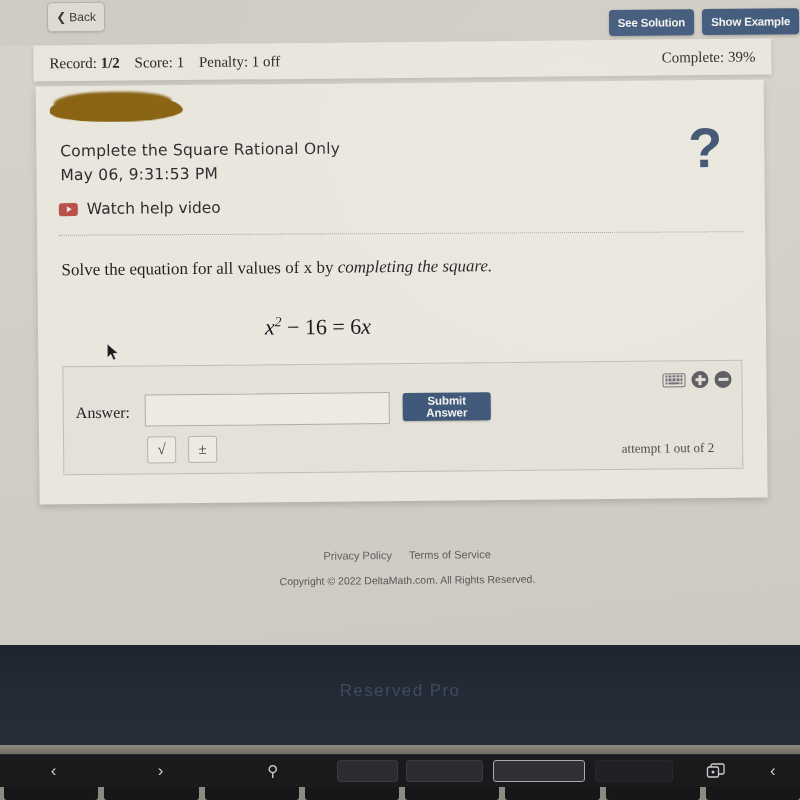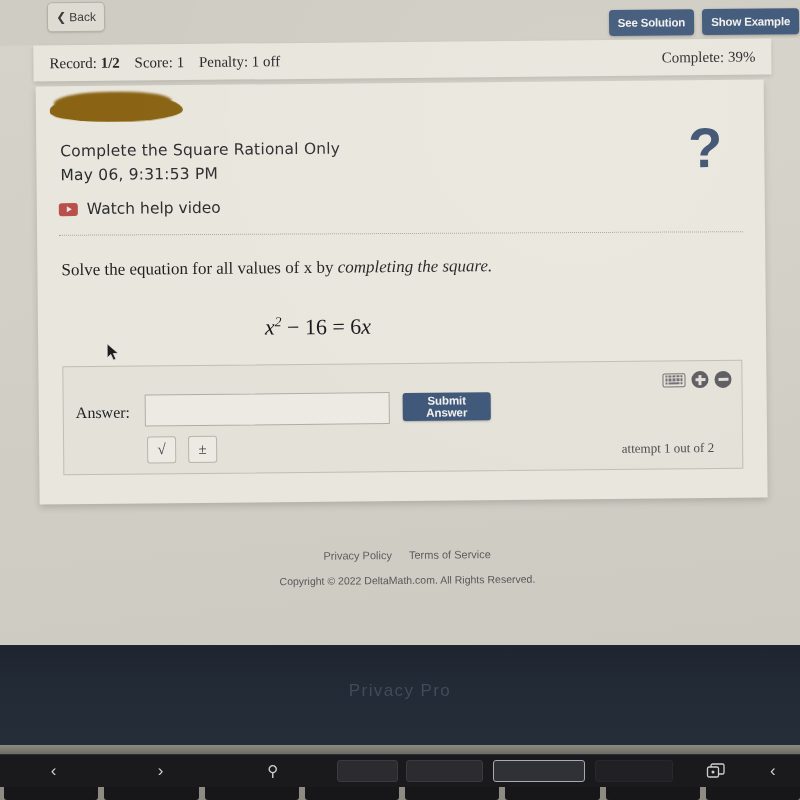--- a/index.html
+++ b/index.html
@@ -542,21 +542,21 @@
         <span>Terms of Service</span>
       </div>
       <div class="footer-copy">Copyright © 2022 DeltaMath.com. All Rights Reserved.</div>
 
     </div>
   </div>
 
   <div class="glare"></div>
 
   <div class="bezel">
-    <div class="bezel-label">Privacy Pro</div>
+    <div class="bezel-label">Reserved Pro</div>
     <div class="hinge"></div>
   </div>
 
   <div class="touchbar">
     <div class="tb-item" style="width:110px">‹</div>
     <div class="tb-item" style="width:110px">›</div>
     <div class="tb-item" style="width:120px;font-size:15px">⚲</div>
     <div class="tb-thumb" style="width:60px;margin-left:6px"></div>
     <div class="tb-thumb" style="width:78px;margin-left:8px"></div>
     <div class="tb-thumb active" style="width:92px;margin-left:10px"></div>

